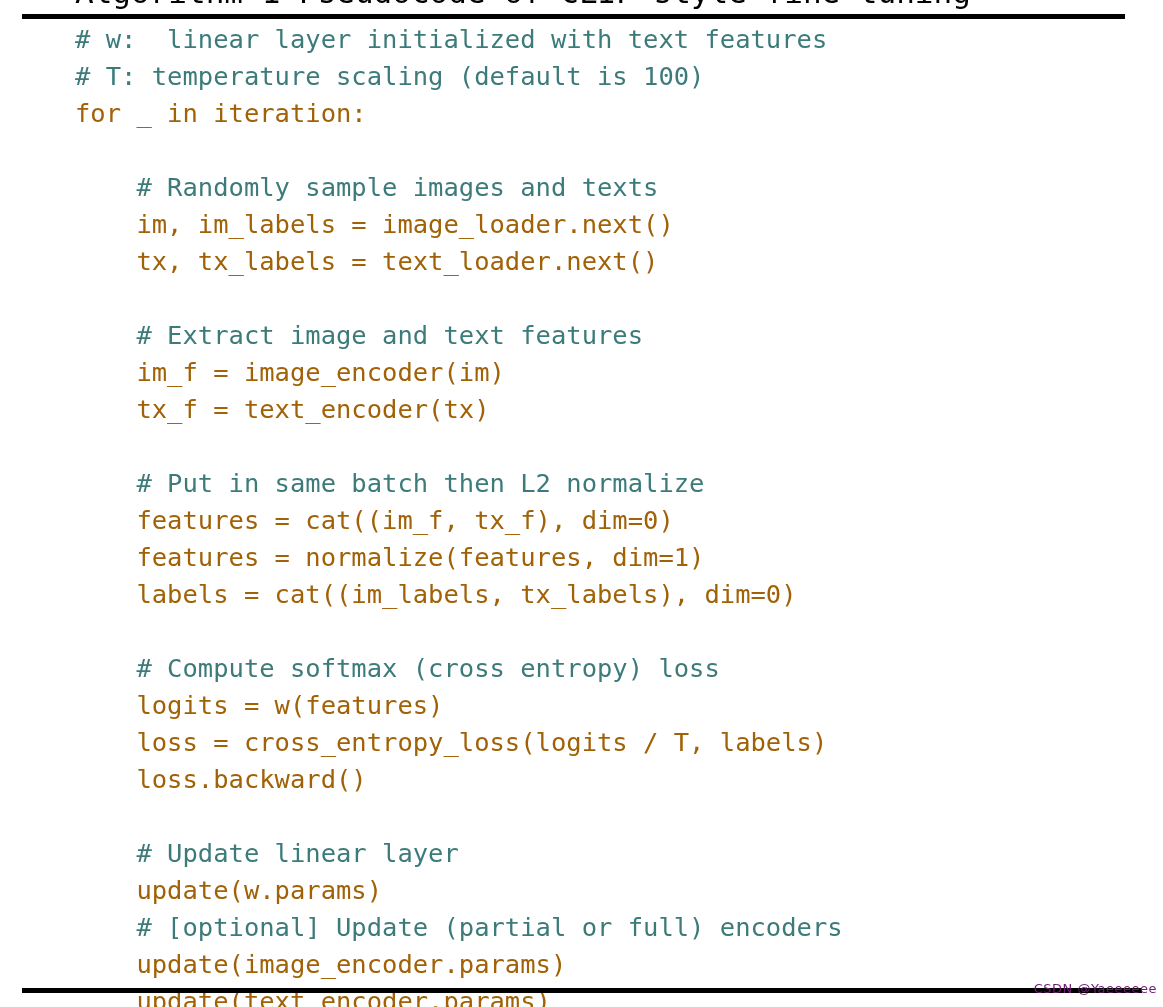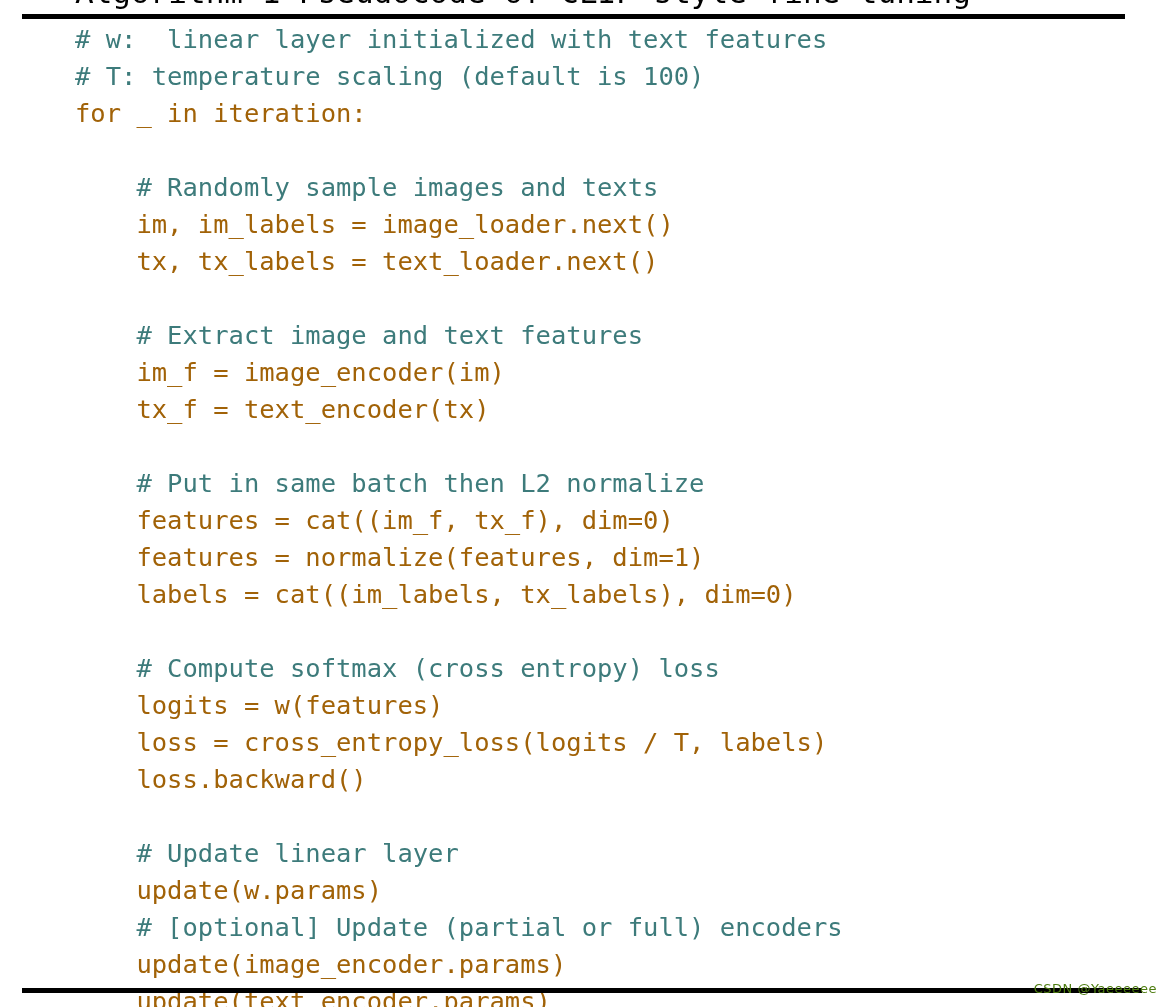--- a/index.html
+++ b/index.html
@@ -63,21 +63,21 @@
   .code-line.comment { color: #3d7b7b; }
   .code-line.code    { color: #a16207; }
   .code-line.blank   { color: transparent; }
 
   .watermark {
     position: absolute;
     right: 6px;
     top: 981px;
     font-family: "DejaVu Sans", sans-serif;
     font-size: 13px;
-    color: #4d7c0f;
+    color: #701a75;
     letter-spacing: 0.5px;
     white-space: nowrap;
     user-select: none;
   }
 </style>
 </head>
 <body>
 
 <div id="page">
 

